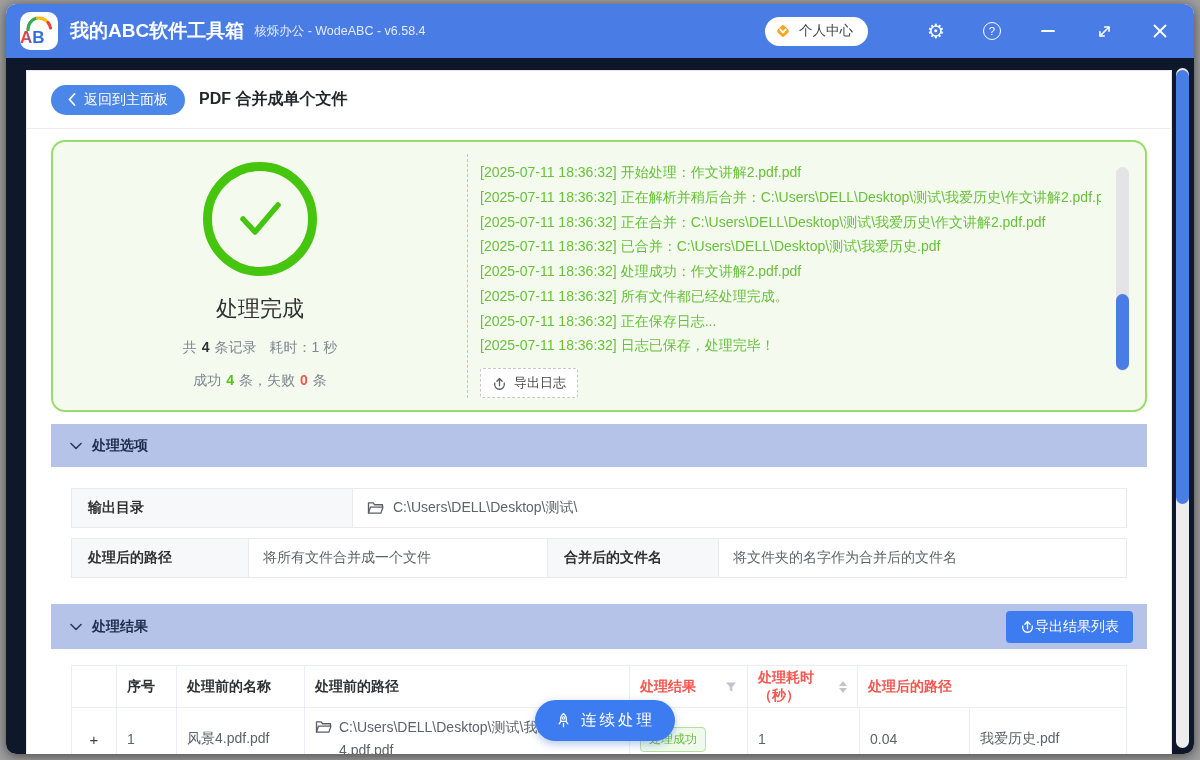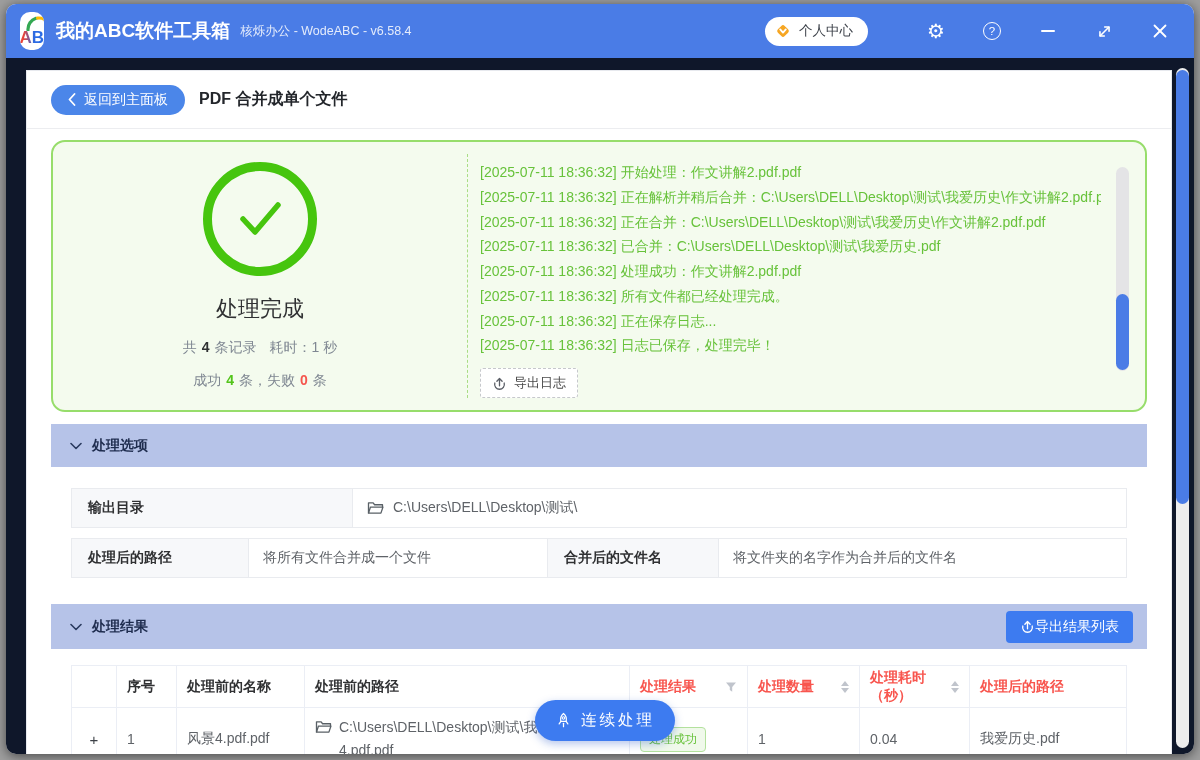--- a/index.html
+++ b/index.html
@@ -13,22 +13,22 @@
     position:absolute; left:6px; top:4px; width:1188px; height:750px;
     background:#fff; border-radius:10px; overflow:hidden;
     box-shadow:0 2px 12px rgba(0,0,0,.55);
   }
   
   .titlebar{
     height:54px; background:#4a7ce6; display:flex; align-items:center;
     padding:0 20px 0 14px;
   }
   .logo{
-    width:24px; height:38px; background:#fff; border-radius:10px;
-    position:relative; display:flex; align-items:flex-end; justify-content:flex-end;
+    width:38px; height:38px; background:#fff; border-radius:10px;
+    position:relative; display:flex; align-items:flex-end; justify-content:flex-start;
     overflow:hidden; flex:0 0 auto;
   }
   .logo-ab{
     font-weight:bold; font-size:17px; line-height:1; margin-bottom:4px;
     background:linear-gradient(90deg,#e8443a 18%, #2b6be4 60%);
     -webkit-background-clip:text; background-clip:text; color:transparent;
   }
   .logo svg{ position:absolute; top:3px; left:4px; }
   .tb-title{ color:#fff; font-size:19px; font-weight:bold; margin-left:12px; }
   .tb-subtitle{ color:rgba(255,255,255,.85); font-size:12.5px; margin-left:10px; }
@@ -353,27 +353,20 @@
             <div class="cell c-expand"></div>
             <div class="cell c-idx">序号</div>
             <div class="cell c-name">处理前的名称</div>
             <div class="cell c-path">处理前的路径</div>
             <div class="cell c-result red head-spread">
               <span>处理结果</span>
               <svg width="12" height="12" viewBox="0 0 12 12">
                 <polygon points="1,1.5 11,1.5 7.2,6 7.2,10.8 4.8,9 4.8,6" fill="#c0c4cc"></polygon>
               </svg>
             </div>
-            <div class="cell c-count red head-spread">
-              <span>处理数量</span>
-              <span class="sort-carets">
-                  <i class="up"></i>
-                  <i class="down"></i>
-                </span>
-            </div>
             <div class="cell c-time red head-spread">
               <span>处理耗时（秒）</span>
               <span class="sort-carets">
                   <i class="up"></i>
                   <i class="down"></i>
                 </span>
             </div>
             <div class="cell c-out red">处理后的路径</div>
           </div>
 

